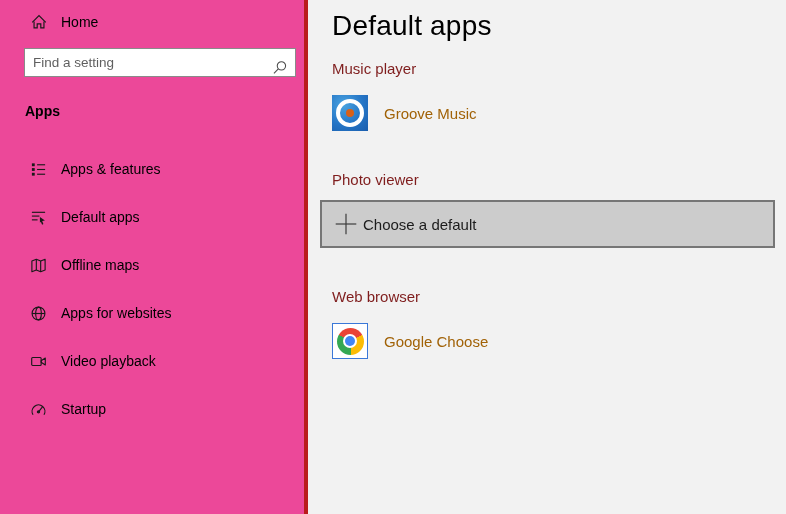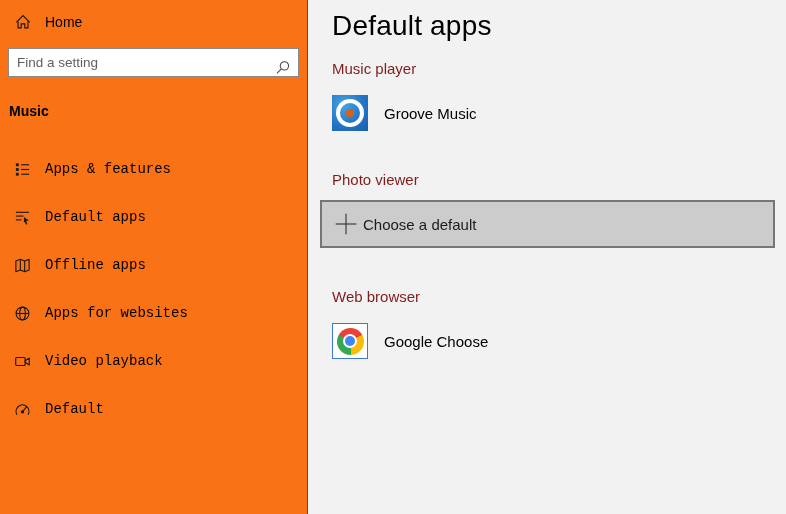--- a/index.html
+++ b/index.html
@@ -1,40 +1,40 @@
 <!DOCTYPE html>
 <html><head>
 <meta charset="utf-8">
 <style>
   html,body{margin:0;padding:0;background:#fff;}
   body{font-family:"Liberation Sans",sans-serif;-webkit-font-smoothing:antialiased;}
   .app{width:786px;height:514px;display:flex;overflow:hidden;background:#fff;}
 
   
-  .sidebar{flex:0 0 308px;width:308px;background:#f97316;border-right:1px solid #b91c1c;box-sizing:border-box;}
+  .sidebar{flex:0 0 308px;width:308px;background:#ec4899;border-right:4px solid #b91c1c;box-sizing:border-box;padding-left:16px;}
   .home-row{display:flex;align-items:center;gap:13px;padding:13px 14px 10px 14px;cursor:pointer;}
   .home-row span.lbl{font-size:14px;color:#000;}
   .icon{display:inline-flex;align-items:center;justify-content:center;}
   .search-box{margin:7px 8px 0 8px;height:29px;border:1px solid #8a8a8a;background:#fff;display:flex;align-items:flex-end;box-sizing:border-box;}
   .search-box input{border:none;outline:none;flex:1;height:100%;padding:0 8px;font-size:13.5px;color:#333;background:transparent;font-family:inherit;}
   .search-box input::placeholder{color:#5f5f5f;opacity:1;}
   .search-box .icon{margin-right:7px;cursor:pointer;}
   .side-header{margin:26px 0 0 9px;font-size:14px;font-weight:700;color:#000;}
   .nav{margin-top:26px;}
   .nav-item{display:flex;align-items:center;gap:14px;height:48px;padding-left:14px;cursor:pointer;}
-  .nav-label{font-size:14px;color:#000;font-family:Liberation Mono, monospace;}
+  .nav-label{font-size:14px;color:#000;}
 
   
   .content{flex:1;background:#f2f2f2;box-sizing:border-box;padding:8px 12px 0 24px;overflow:hidden;}
   h1.page-title{margin:2px 0 0 0;font-size:28px;font-weight:400;color:#000;letter-spacing:0.2px;}
   .section{margin-top:40px;}
   .section.first{margin-top:18px;}
   .category{font-size:15px;color:#7f1d1d;}
   .app-row{display:flex;align-items:center;gap:16px;margin-top:18px;cursor:pointer;width:max-content;padding-right:10px;}
-  .app-name{font-size:15px;color:#000000;}
+  .app-name{font-size:15px;color:#a16207;}
 
   
   .tile{width:36px;height:36px;position:relative;flex:0 0 36px;}
   .tile-groove{background:radial-gradient(circle at 32% 28%,#4aa3e0 0%,#2575c6 55%,#1a5dad 100%);}
   .tile-groove .ring{position:absolute;left:4px;top:4px;width:20px;height:20px;border:4px solid #fff;border-radius:50%;box-sizing:content-box;}
   .tile-groove .dot{position:absolute;left:14px;top:14px;width:8px;height:8px;background:#d86018;border-radius:50%;}
   .tile-movies{background:linear-gradient(160deg,#3f97e2 0%,#1156a8 100%);}
   .tile-movies .pane{position:absolute;left:7px;top:9px;width:22px;height:18px;background:rgba(255,255,255,0.20);border-radius:2px;}
   .tile-movies .tri{position:absolute;left:14px;top:12px;width:0;height:0;border-left:10px solid #eaf4fd;border-top:6px solid transparent;border-bottom:6px solid transparent;}
   .tile-chrome{background:#fff;border:1px solid #3b78d8;box-sizing:border-box;display:flex;align-items:center;justify-content:center;}
@@ -70,21 +70,21 @@
     <div class="search-box">
       <input type="text" placeholder="Find a setting" style="">
       <span class="icon">
         <svg width="16" height="16" viewBox="0 0 18 18" fill="none" stroke="#4a4a4a" stroke-width="1.2">
           <circle cx="10.6" cy="6.6" r="4.7"></circle>
           <line x1="7.1" y1="10.1" x2="2.2" y2="15"></line>
         </svg>
       </span>
     </div>
 
-    <div class="side-header">Music</div>
+    <div class="side-header">Apps</div>
 
     <nav class="nav">
 
       <div class="nav-item">
         <span class="icon">
           <svg width="17" height="17" viewBox="0 0 18 18">
             <rect x="2" y="2.5" width="3" height="3" fill="#191919"></rect>
             <rect x="2" y="7.5" width="3" height="3" fill="#191919"></rect>
             <rect x="2" y="12.5" width="3" height="3" fill="#191919"></rect>
             <g stroke="#191919" stroke-width="1.2">
@@ -112,21 +112,21 @@
       </div>
 
       <div class="nav-item">
         <span class="icon">
           <svg width="17" height="17" viewBox="0 0 18 18" fill="none" stroke="#191919" stroke-width="1.2" stroke-linejoin="round">
             <path d="M2 4.3 L6.7 2.4 L11.3 4.3 L16 2.4 V13.7 L11.3 15.6 L6.7 13.7 L2 15.6 Z"></path>
             <line x1="6.7" y1="2.4" x2="6.7" y2="13.7"></line>
             <line x1="11.3" y1="4.3" x2="11.3" y2="15.6"></line>
           </svg>
         </span>
-        <span class="nav-label">Offline apps</span>
+        <span class="nav-label">Offline maps</span>
       </div>
 
       <div class="nav-item">
         <span class="icon">
           <svg width="17" height="17" viewBox="0 0 18 18" fill="none" stroke="#191919" stroke-width="1.2">
             <circle cx="9" cy="9" r="6.8"></circle>
             <ellipse cx="9" cy="9" rx="3" ry="6.8"></ellipse>
             <line x1="2.2" y1="9" x2="15.8" y2="9"></line>
           </svg>
         </span>
@@ -144,21 +144,21 @@
       </div>
 
       <div class="nav-item">
         <span class="icon">
           <svg width="17" height="17" viewBox="0 0 18 18" fill="none" stroke="#191919" stroke-width="1.2">
             <path d="M3.2 14.5 A6.8 6.8 0 1 1 14.8 14.5"></path>
             <line x1="9" y1="11.5" x2="13.2" y2="6.2"></line>
             <circle cx="9" cy="11.5" r="1.2" fill="#191919"></circle>
           </svg>
         </span>
-        <span class="nav-label">Default</span>
+        <span class="nav-label">Startup</span>
       </div>
 
     </nav>
   </aside>
 
   <main class="content">
 
     <h1 class="page-title">Default apps</h1>
 
     <div class="section first">

